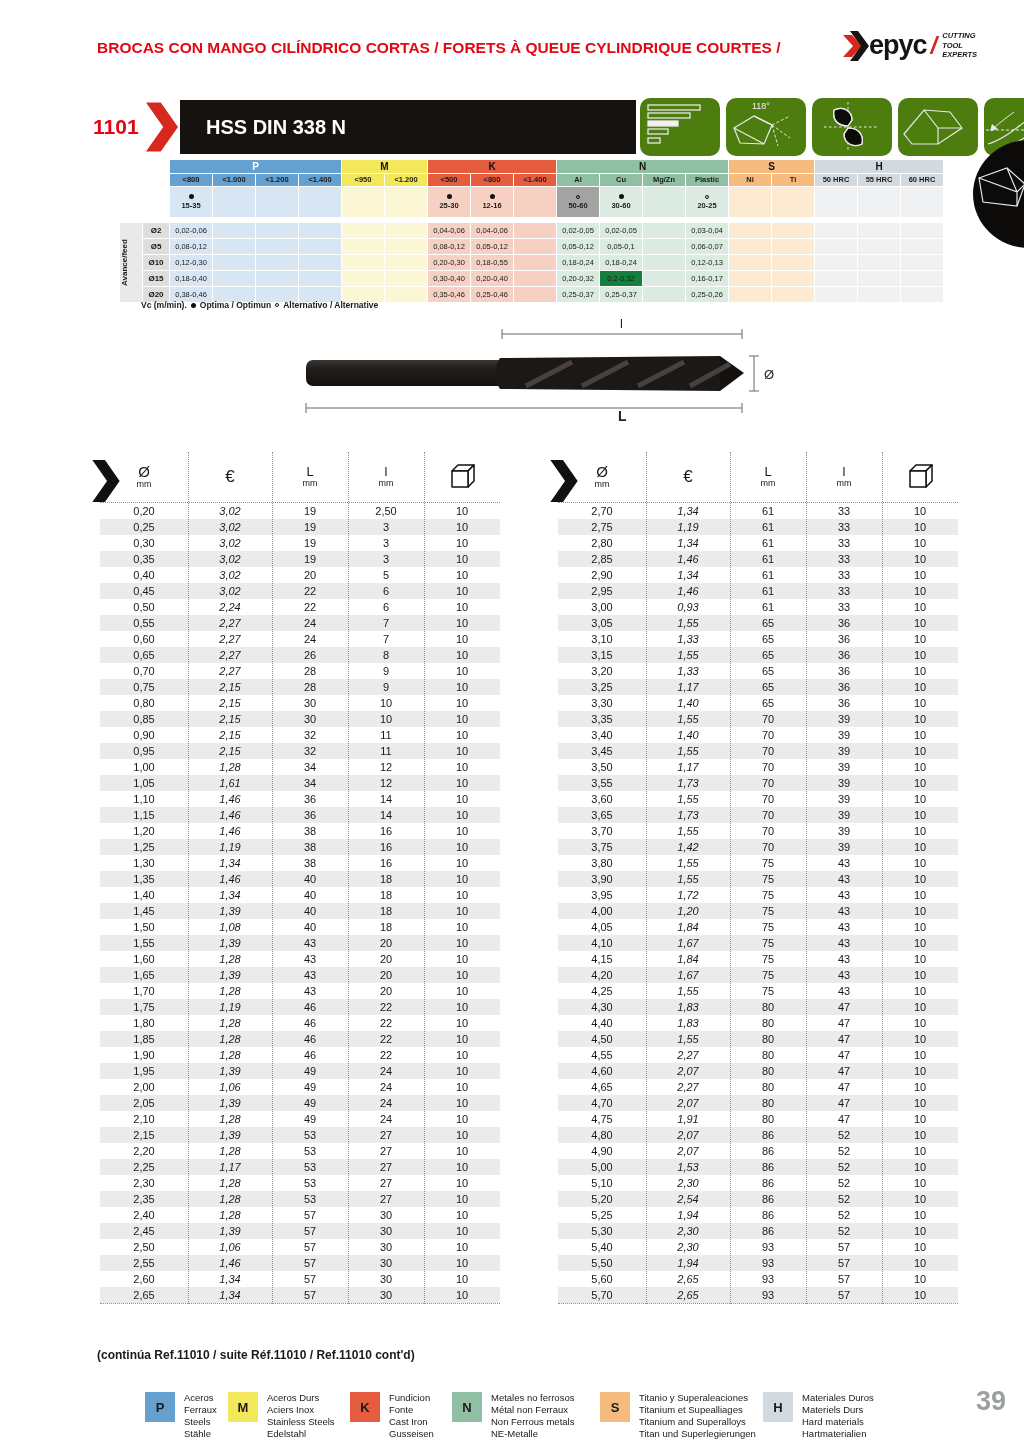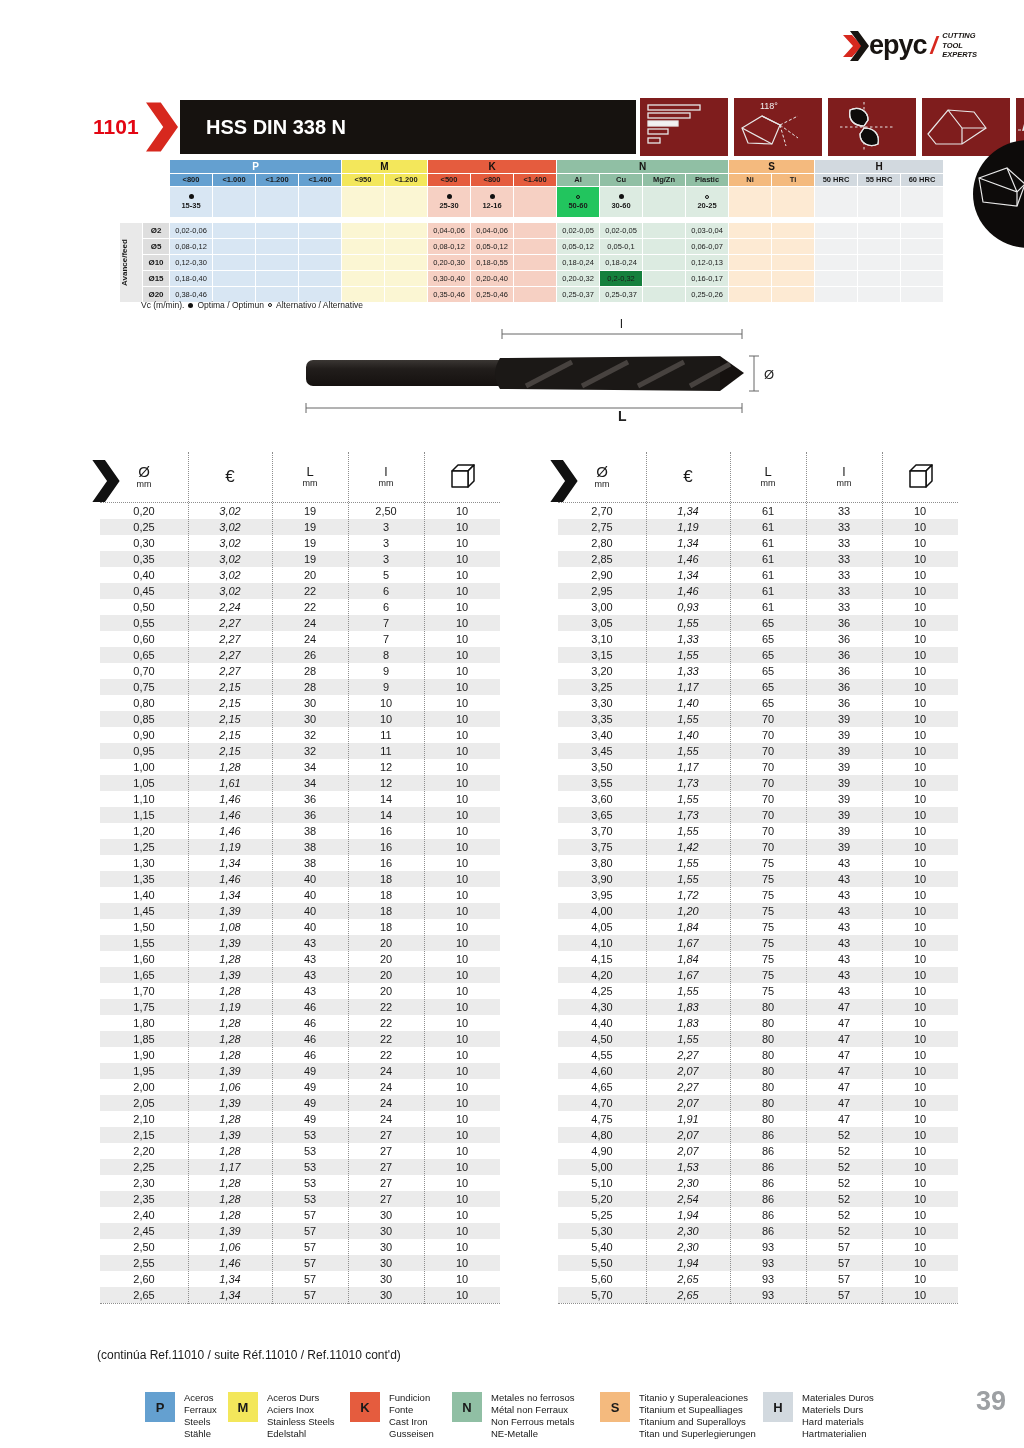--- a/index.html
+++ b/index.html
@@ -18,21 +18,21 @@
   .logo-slash { color:#d7281e; font-size:24px; font-weight:bold; font-style:italic; margin:0 5px 0 4px; }
   .logo-tag { font-size:7.5px; font-weight:bold; font-style:italic; line-height:1.25; color:#181411; }
 
   
   .ref-num { position:absolute; left:93px; top:100px; height:54px; line-height:54px;
              font-size:21px; font-weight:bold; color:#e30613; }
   .band-chev { position:absolute; left:146px; top:100px; }
   .band { position:absolute; left:180px; top:100px; width:456px; height:54px; background:#16120f;
           color:#fff; font-size:20px; font-weight:bold; line-height:54px; padding-left:26px; }
   .panels { position:absolute; left:640px; top:98px; display:flex; gap:6px; }
-  .panel { position:relative; width:88px; height:58px; background:#7f1d1d; }
+  .panel { position:relative; width:80px; height:58px; background:#4d7c0f;border-radius:10px; }
   .panel svg { position:absolute; left:0; top:0; }
   .panel .ang { position:absolute; color:#f2f2f2; font-size:9px; top:3px; }
 
   .tip-badge { position:absolute; left:973px; top:140px; width:112px; height:108px;
                background:#0d0b0a; border-radius:50%; overflow:hidden; }
 
   
   .matrix { position:absolute; left:120px; top:160px; display:grid;
             grid-template-columns:22px 26px repeat(18,42px);
             grid-template-rows:13px 12px 30px 4px repeat(5,15px); gap:1px; }
@@ -41,21 +41,21 @@
   .mx-v { font-size:7.5px; font-weight:bold; text-align:center; display:flex; flex-direction:column;
           align-items:center; justify-content:center; gap:2px; }
   .mx-c { font-size:7.5px; text-align:center; line-height:15px; }
   .mx-l { font-size:8px; font-weight:bold; text-align:center; line-height:15px; background:#dedede; }
   .mx-axis { background:#e9e9e9; writing-mode:vertical-rl; transform:rotate(180deg);
              font-size:8px; font-weight:bold; text-align:center; }
   .mx-gap { background:#fff; }
   .dot { display:inline-block; width:5px; height:5px; border-radius:50%; }
   .dot.filled { background:#111; }
   .dot.open { border:1.5px solid #111; width:4px; height:4px; }
-  .mx-note { position:absolute; left:141px; top:300px; font-size:8.5px; font-weight:normal;
+  .mx-note { position:absolute; left:141px; top:300px; font-size:8.5px; font-weight:bold;
              display:flex; align-items:center; gap:4px; }
 
   
   .drill { position:absolute; left:290px; top:318px; }
 
   
   .cat { position:absolute; top:452px; width:400px; }
   #cat-left { left:100px; } #cat-right { left:558px; }
   .cat-chev { position:absolute; left:-8px; top:8px; fill:#111; }
   .cat-head { position:relative; display:grid; grid-template-columns:22% 21% 19% 19% 19%;
@@ -66,33 +66,34 @@
   .h-sub { font-size:9px; line-height:1.2; }
   .h-eur { font-size:17px; }
   .cat-body { border-top:1px dotted #8e8e8e; border-bottom:1px dotted #8e8e8e; }
   .crow { display:grid; grid-template-columns:22% 21% 19% 19% 19%; height:16px; }
   .crow.alt { background:#ebebeb; }
   .cc { text-align:center; font-size:11px; line-height:16px; }
   .cc.it { font-style:italic; }
   .vline { position:absolute; top:0; bottom:0; border-left:1px dotted #8e8e8e; }
 
   
-  .contnote { position:absolute; left:97px; top:1348px; font-size:12px; font-weight:normal; }
+  .contnote { position:absolute; left:97px; top:1348px; font-size:12px; font-weight:bold; }
   .legend-item { position:absolute; top:1392px; display:flex; gap:9px; }
   .lg-sq { width:30px; height:30px; display:flex; align-items:center; justify-content:center;
            font-size:13px; font-weight:bold; }
   .lg-tx { font-size:9.5px; line-height:1.25; font-weight:500; white-space:nowrap; }
   .pageno { position:absolute; left:976px; top:1386px; font-size:27px; font-weight:bold; color:#9da0a3; }
 </style>
 </head>
 <body>
 
 <div class="page">
 
   <div class="hdr">
+    <div>BROCAS CON MANGO CILÍNDRICO CORTAS / FORETS À QUEUE CYLINDRIQUE COURTES /</div>
   </div>
 
   <div class="logo">
     <span class="logo-word">
       <svg width="26" height="30" viewBox="0 0 26 30">
         <polygon points="0,4 9,4 19,15 9,26 0,26 10,15" fill="#d7281e"></polygon>
         <polygon points="7,0 15,0 26,15 15,30 7,30 18,15" fill="#181411"></polygon>
       </svg>
       <span class="logo-text">epyc</span>
     </span>
@@ -203,21 +204,21 @@
       <div class="mx-v" style="background:#fbf6d3"></div>
       <div class="mx-v" style="background:#f6d0c3">
         <span class="dot filled"></span>
         <span>25-30</span>
       </div>
       <div class="mx-v" style="background:#f6d0c3">
         <span class="dot filled"></span>
         <span>12-16</span>
       </div>
       <div class="mx-v" style="background:#f6d0c3"></div>
-      <div class="mx-v" style="background:#22c55e">
+      <div class="mx-v" style="background:#a3a3a3">
         <span class="dot open"></span>
         <span>50-60</span>
       </div>
       <div class="mx-v" style="background:#dcebe1">
         <span class="dot filled"></span>
         <span>30-60</span>
       </div>
       <div class="mx-v" style="background:#dcebe1"></div>
       <div class="mx-v" style="background:#dcebe1">
         <span class="dot open"></span>

